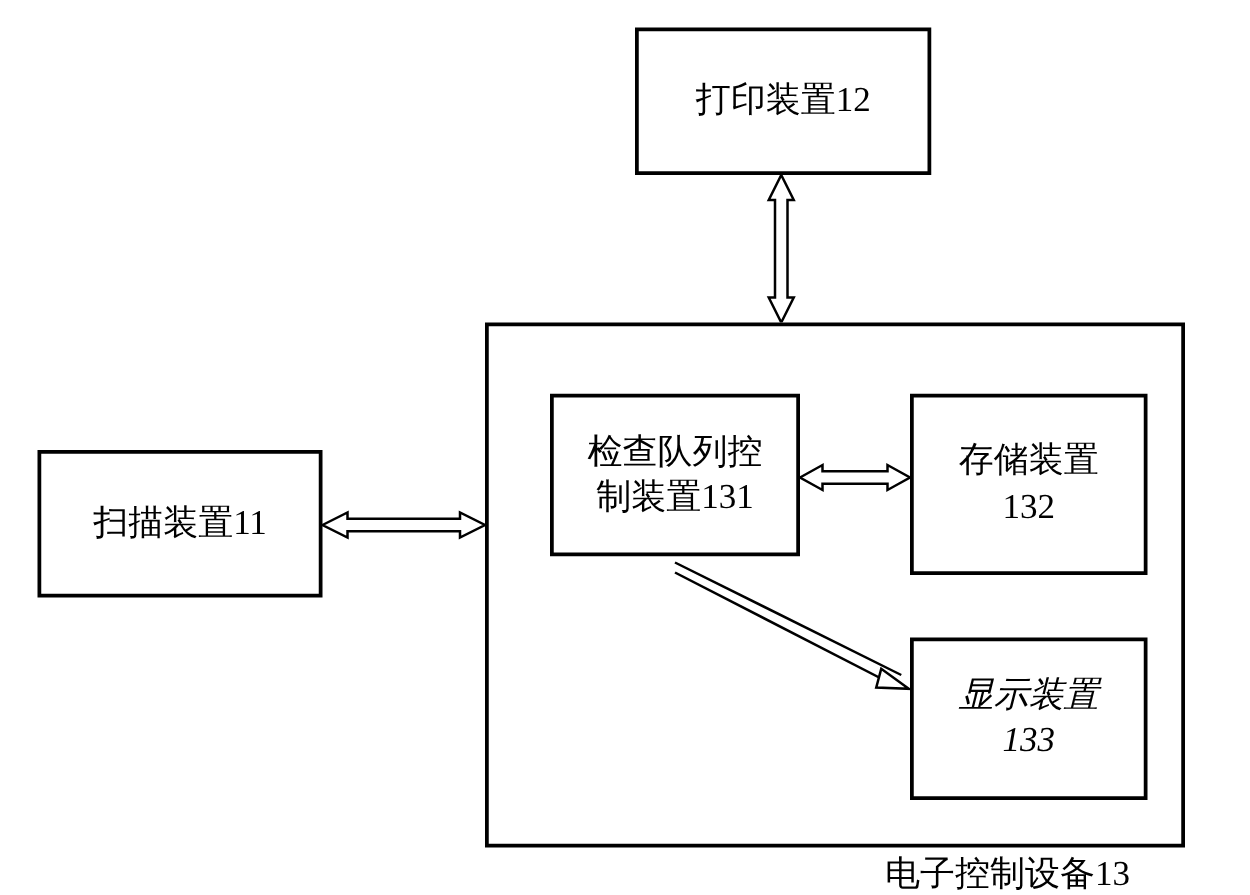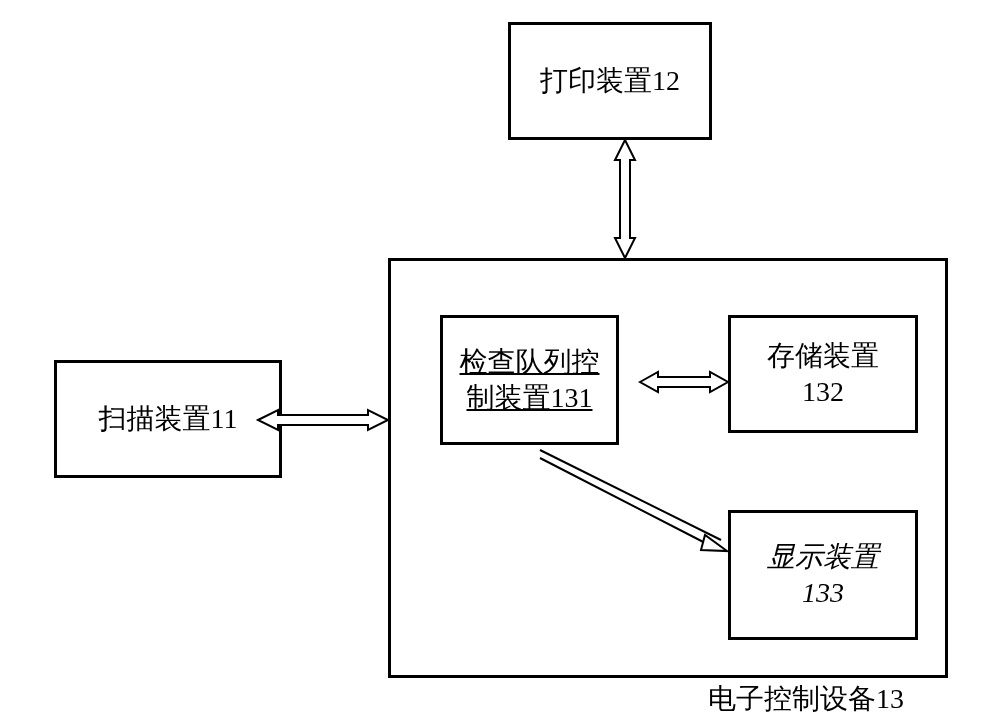--- a/index.html
+++ b/index.html
@@ -31,45 +31,45 @@
       font-size: 28px;
     }
     svg.connector {
       position: absolute;
       overflow: visible;
     }
   </style>
 </head>
 <body>
 
-<div class="box" style="left:508px; top:22px; width:204px; height:118px;">
+<div class="box" style="left:508px; top:22px; width:237px; height:118px;">
   <span>打印装置12</span>
 </div>
 
 <svg class="connector" style="left:605px; top:140px; width:40px; height:118px;">
   <polygon points="20,0 30,20 25,20 25,98 30,98 20,118 10,98 15,98 15,20 10,20" fill="#fff" stroke="#000" stroke-width="2"></polygon>
 </svg>
 
-<div class="box" style="left:30px; top:360px; width:228px; height:118px;margin-left:24px;">
+<div class="box" style="left:30px; top:360px; width:228px; height:118px;">
   <span>扫描装置11</span>
 </div>
 
 <svg class="connector" style="left:258px; top:400px; width:130px; height:40px;">
   <polygon points="0,20 20,10 20,15 110,15 110,10 130,20 110,30 110,25 20,25 20,30" fill="#fff" stroke="#000" stroke-width="2"></polygon>
 </svg>
 
 <div class="container-box" style="left:388px; top:258px; width:560px; height:420px;">
 </div>
 
-<div class="box" style="left:440px; top:315px; width:179px; height:130px; white-space: pre-line; text-decoration: underline;">
+<div class="box" style="left:440px; top:315px; width:200px; height:130px; white-space: pre-line;">
   <span>检查队列控
 制装置131</span>
 </div>
 
-<div class="box" style="left:728px; top:315px; width:190px; height:118px; white-space: pre-line; text-align: center;">
+<div class="box" style="left:728px; top:315px; width:190px; height:145px; white-space: pre-line; text-align: center;">
   <span>存储装置
 132</span>
 </div>
 
 <svg class="connector" style="left:640px; top:362px; width:88px; height:40px;">
   <polygon points="0,20 18,10 18,15 70,15 70,10 88,20 70,30 70,25 18,25 18,30" fill="#fff" stroke="#000" stroke-width="2"></polygon>
 </svg>
 
 <div class="box" style="left:728px; top:510px; width:190px; height:130px; white-space: pre-line; font-style: italic;">
   <span>显示装置

